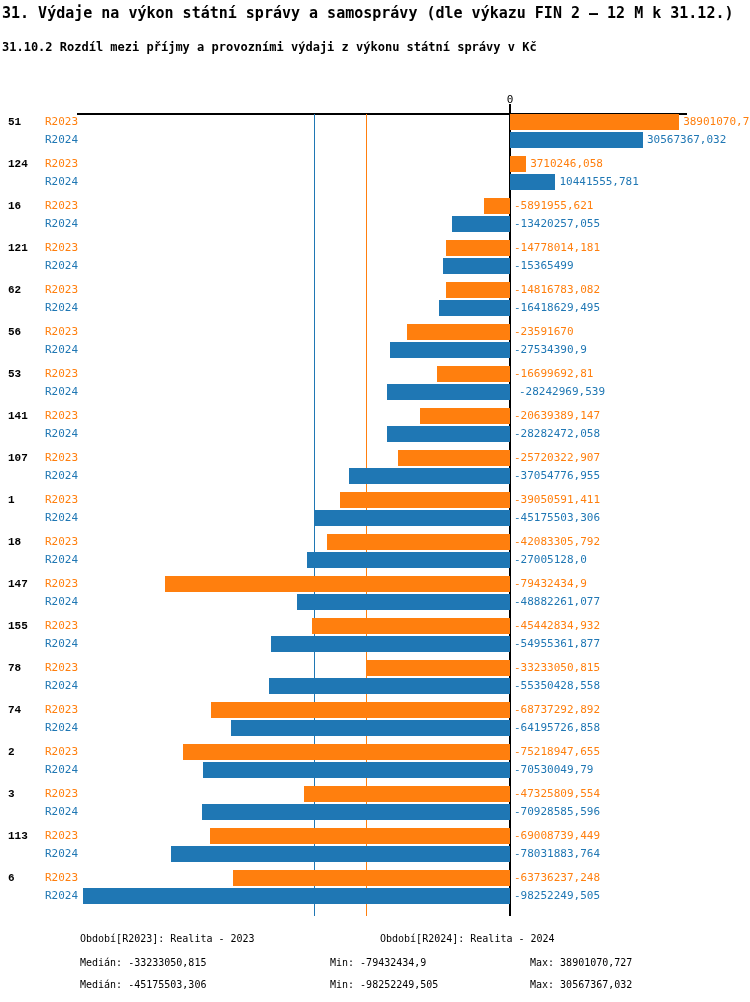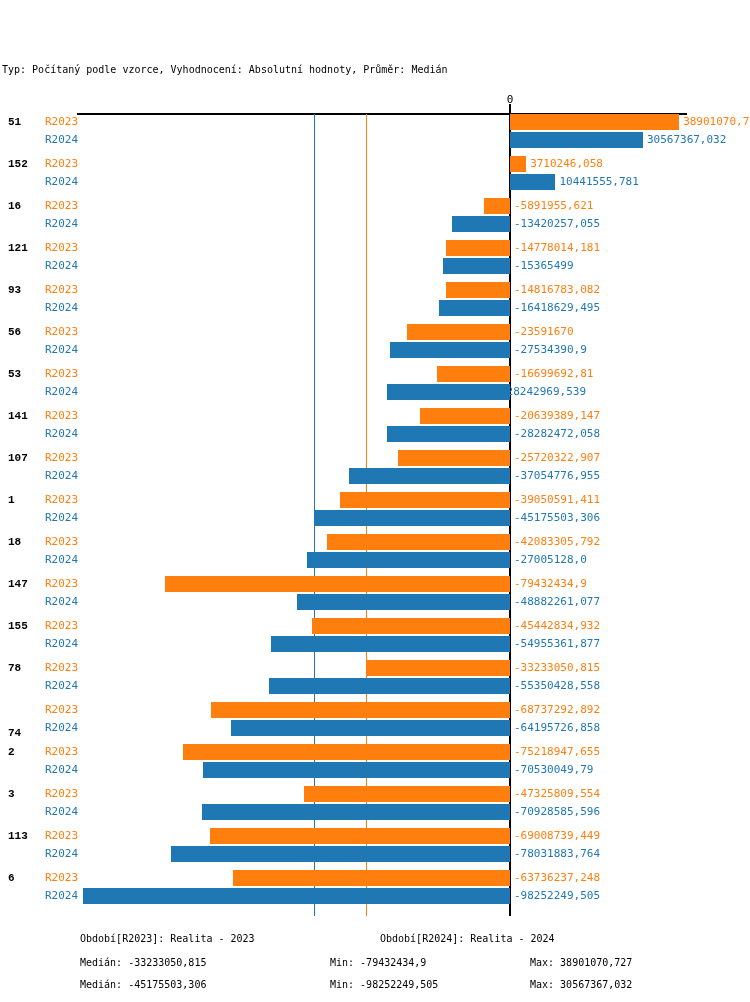--- a/index.html
+++ b/index.html
@@ -21,78 +21,79 @@
   .cat-label{font-size:11px;font-weight:bold;color:#000;height:16px;line-height:16px;font-family:Liberation Mono, monospace;}
   .ser-label{font-size:11px;height:16px;line-height:16px;}
   .bar{height:16px;}
   .val-label{font-size:11px;height:16px;line-height:16px;}
   .legend{font-size:10px;height:12px;line-height:12px;}
 </style>
 </head>
 <body>
 
 <div id="app">
-  <div class="abs typeline">Typ: Počítaný podle vzorce, Vyhodnocení: Absolutní hodnoty, Průměr: Medián</div>
+  <div class="abs title">31. Výdaje na výkon státní správy a samosprávy (dle výkazu FIN 2 – 12 M k 31.12.)</div>
+  <div class="abs subtitle">31.10.2 Rozdíl mezi příjmy a provozními výdaji z výkonu státní správy v Kč</div>
 
   <div id="plot">
     <div class="abs zero-label">0</div>
     <div class="abs axis-h"></div>
     <div class="abs zero-line"></div>
 
   <div class="abs median-line" style="left: 366px; background: rgb(255, 127, 14);"></div>
       <div class="abs median-line" style="left: 314px; background: rgb(31, 119, 180);"></div>
       <div class="abs cat-label" style="left: 8px; top: 114px;">51</div>
       <div class="abs ser-label" style="left: 45px; top: 114px; color: rgb(255, 127, 14);">R2023</div>
       <div class="abs bar" style="left: 510px; top: 114px; width: 169.135px; background: rgb(255, 127, 14);"></div>
       <div class="abs val-label" style="left: 683.135px; top: 114px; color: rgb(255, 127, 14);">38901070,727</div>
       <div class="abs ser-label" style="left: 45px; top: 132px; color: rgb(31, 119, 180);">R2024</div>
       <div class="abs bar" style="left: 510px; top: 132px; width: 132.902px; background: rgb(31, 119, 180);"></div>
       <div class="abs val-label" style="left: 646.902px; top: 132px; color: rgb(31, 119, 180);">30567367,032</div>
-      <div class="abs cat-label" style="left: 8px; top: 156px;">152</div>
+      <div class="abs cat-label" style="left: 8px; top: 156px;">124</div>
       <div class="abs ser-label" style="left: 45px; top: 156px; color: rgb(255, 127, 14);">R2023</div>
       <div class="abs bar" style="left: 510px; top: 156px; width: 16.1315px; background: rgb(255, 127, 14);"></div>
       <div class="abs val-label" style="left: 530.132px; top: 156px; color: rgb(255, 127, 14);">3710246,058</div>
       <div class="abs ser-label" style="left: 45px; top: 174px; color: rgb(31, 119, 180);">R2024</div>
       <div class="abs bar" style="left: 510px; top: 174px; width: 45.3981px; background: rgb(31, 119, 180);"></div>
       <div class="abs val-label" style="left: 559.398px; top: 174px; color: rgb(31, 119, 180);">10441555,781</div>
       <div class="abs cat-label" style="left: 8px; top: 198px;">16</div>
       <div class="abs ser-label" style="left: 45px; top: 198px; color: rgb(255, 127, 14);">R2023</div>
       <div class="abs bar" style="left: 484.383px; top: 198px; width: 25.6172px; background: rgb(255, 127, 14);"></div>
       <div class="abs val-label" style="left: 514px; top: 198px; color: rgb(255, 127, 14);">-5891955,621</div>
       <div class="abs ser-label" style="left: 45px; top: 216px; color: rgb(31, 119, 180);">R2024</div>
       <div class="abs bar" style="left: 451.651px; top: 216px; width: 58.3489px; background: rgb(31, 119, 180);"></div>
       <div class="abs val-label" style="left: 514px; top: 216px; color: rgb(31, 119, 180);">-13420257,055</div>
       <div class="abs cat-label" style="left: 8px; top: 240px;">121</div>
       <div class="abs ser-label" style="left: 45px; top: 240px; color: rgb(255, 127, 14);">R2023</div>
       <div class="abs bar" style="left: 445.748px; top: 240px; width: 64.2522px; background: rgb(255, 127, 14);"></div>
       <div class="abs val-label" style="left: 514px; top: 240px; color: rgb(255, 127, 14);">-14778014,181</div>
       <div class="abs ser-label" style="left: 45px; top: 258px; color: rgb(31, 119, 180);">R2024</div>
       <div class="abs bar" style="left: 443.193px; top: 258px; width: 66.8065px; background: rgb(31, 119, 180);"></div>
       <div class="abs val-label" style="left: 514px; top: 258px; color: rgb(31, 119, 180);">-15365499</div>
-      <div class="abs cat-label" style="left: 8px; top: 282px;">93</div>
+      <div class="abs cat-label" style="left: 8px; top: 282px;">62</div>
       <div class="abs ser-label" style="left: 45px; top: 282px; color: rgb(255, 127, 14);">R2023</div>
       <div class="abs bar" style="left: 445.579px; top: 282px; width: 64.4208px; background: rgb(255, 127, 14);"></div>
       <div class="abs val-label" style="left: 514px; top: 282px; color: rgb(255, 127, 14);">-14816783,082</div>
       <div class="abs ser-label" style="left: 45px; top: 300px; color: rgb(31, 119, 180);">R2024</div>
       <div class="abs bar" style="left: 438.615px; top: 300px; width: 71.3853px; background: rgb(31, 119, 180);"></div>
       <div class="abs val-label" style="left: 514px; top: 300px; color: rgb(31, 119, 180);">-16418629,495</div>
       <div class="abs cat-label" style="left: 8px; top: 324px;">56</div>
       <div class="abs ser-label" style="left: 45px; top: 324px; color: rgb(255, 127, 14);">R2023</div>
       <div class="abs bar" style="left: 407.428px; top: 324px; width: 102.572px; background: rgb(255, 127, 14);"></div>
       <div class="abs val-label" style="left: 514px; top: 324px; color: rgb(255, 127, 14); text-align: center;">-23591670</div>
       <div class="abs ser-label" style="left: 45px; top: 342px; color: rgb(31, 119, 180);">R2024</div>
       <div class="abs bar" style="left: 390.285px; top: 342px; width: 119.715px; background: rgb(31, 119, 180);"></div>
       <div class="abs val-label" style="left: 514px; top: 342px; color: rgb(31, 119, 180);">-27534390,9</div>
       <div class="abs cat-label" style="left: 8px; top: 366px;">53</div>
       <div class="abs ser-label" style="left: 45px; top: 366px; color: rgb(255, 127, 14);">R2023</div>
       <div class="abs bar" style="left: 437.393px; top: 366px; width: 72.6074px; background: rgb(255, 127, 14);"></div>
       <div class="abs val-label" style="left: 514px; top: 366px; color: rgb(255, 127, 14);">-16699692,81</div>
       <div class="abs ser-label" style="left: 45px; top: 384px; color: rgb(31, 119, 180);">R2024</div>
       <div class="abs bar" style="left: 387.204px; top: 384px; width: 122.796px; background: rgb(31, 119, 180);"></div>
-      <div class="abs val-label" style="left: 500px; top: 384px; color: rgb(31, 119, 180);">-28242969,539</div>
+      <div class="abs val-label" style="left: 519px; top: 384px; color: rgb(31, 119, 180);">-28242969,539</div>
       <div class="abs cat-label" style="left: 8px; top: 408px;">141</div>
       <div class="abs ser-label" style="left: 45px; top: 408px; color: rgb(255, 127, 14);">R2023</div>
       <div class="abs bar" style="left: 420.264px; top: 408px; width: 89.7365px; background: rgb(255, 127, 14);"></div>
       <div class="abs val-label" style="left: 514px; top: 408px; color: rgb(255, 127, 14);">-20639389,147</div>
       <div class="abs ser-label" style="left: 45px; top: 426px; color: rgb(31, 119, 180);">R2024</div>
       <div class="abs bar" style="left: 387.033px; top: 426px; width: 122.967px; background: rgb(31, 119, 180);"></div>
       <div class="abs val-label" style="left: 514px; top: 426px; color: rgb(31, 119, 180);">-28282472,058</div>
       <div class="abs cat-label" style="left: 8px; top: 450px;">107</div>
       <div class="abs ser-label" style="left: 45px; top: 450px; color: rgb(255, 127, 14);">R2023</div>
       <div class="abs bar" style="left: 398.173px; top: 450px; width: 111.827px; background: rgb(255, 127, 14);"></div>
@@ -128,21 +129,21 @@
       <div class="abs ser-label" style="left: 45px; top: 636px; color: rgb(31, 119, 180);">R2024</div>
       <div class="abs bar" style="left: 271.064px; top: 636px; width: 238.936px; background: rgb(31, 119, 180);"></div>
       <div class="abs val-label" style="left: 514px; top: 636px; color: rgb(31, 119, 180);">-54955361,877</div>
       <div class="abs cat-label" style="left: 8px; top: 660px;">78</div>
       <div class="abs ser-label" style="left: 45px; top: 660px; color: rgb(255, 127, 14);">R2023</div>
       <div class="abs bar" style="left: 365.508px; top: 660px; width: 144.492px; background: rgb(255, 127, 14);"></div>
       <div class="abs val-label" style="left: 514px; top: 660px; color: rgb(255, 127, 14);">-33233050,815</div>
       <div class="abs ser-label" style="left: 45px; top: 678px; color: rgb(31, 119, 180);">R2024</div>
       <div class="abs bar" style="left: 269.346px; top: 678px; width: 240.654px; background: rgb(31, 119, 180);"></div>
       <div class="abs val-label" style="left: 514px; top: 678px; color: rgb(31, 119, 180);">-55350428,558</div>
-      <div class="abs cat-label" style="left: 8px; top: 702px; margin-top: 23px;">74</div>
+      <div class="abs cat-label" style="left: 8px; top: 702px;">74</div>
       <div class="abs ser-label" style="left: 45px; top: 702px; color: rgb(255, 127, 14);">R2023</div>
       <div class="abs bar" style="left: 211.142px; top: 702px; width: 298.858px; background: rgb(255, 127, 14);"></div>
       <div class="abs val-label" style="left: 514px; top: 702px; color: rgb(255, 127, 14);">-68737292,892</div>
       <div class="abs ser-label" style="left: 45px; top: 720px; color: rgb(31, 119, 180);">R2024</div>
       <div class="abs bar" style="left: 230.888px; top: 720px; width: 279.112px; background: rgb(31, 119, 180);"></div>
       <div class="abs val-label" style="left: 514px; top: 720px; color: rgb(31, 119, 180);">-64195726,858</div>
       <div class="abs cat-label" style="left: 8px; top: 744px;">2</div>
       <div class="abs ser-label" style="left: 45px; top: 744px; color: rgb(255, 127, 14);">R2023</div>
       <div class="abs bar" style="left: 182.961px; top: 744px; width: 327.039px; background: rgb(255, 127, 14);"></div>
       <div class="abs val-label" style="left: 514px; top: 744px; color: rgb(255, 127, 14);">-75218947,655</div>

